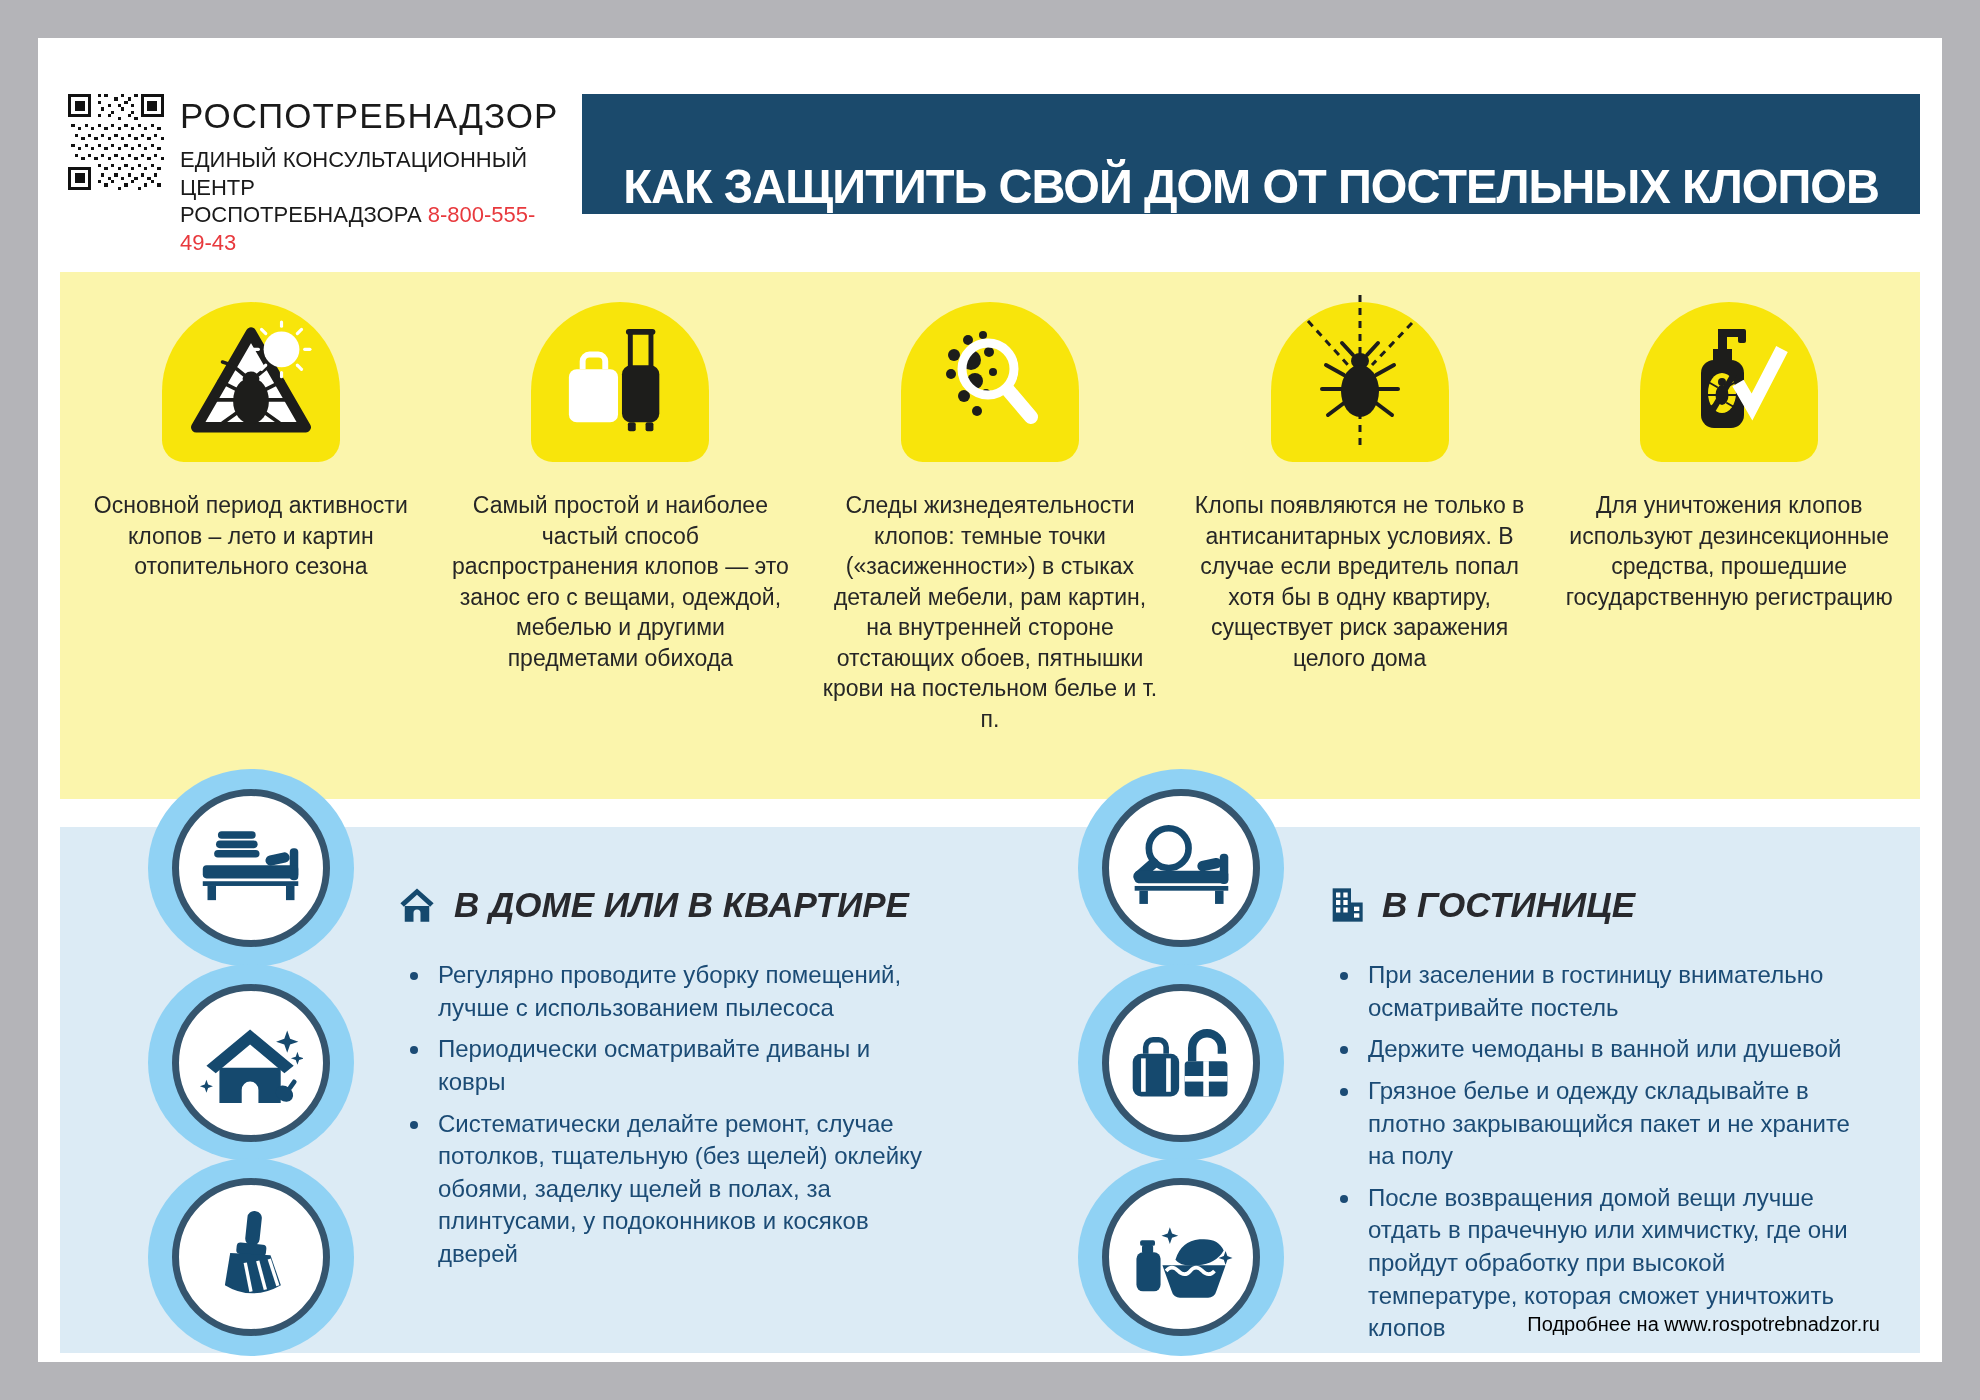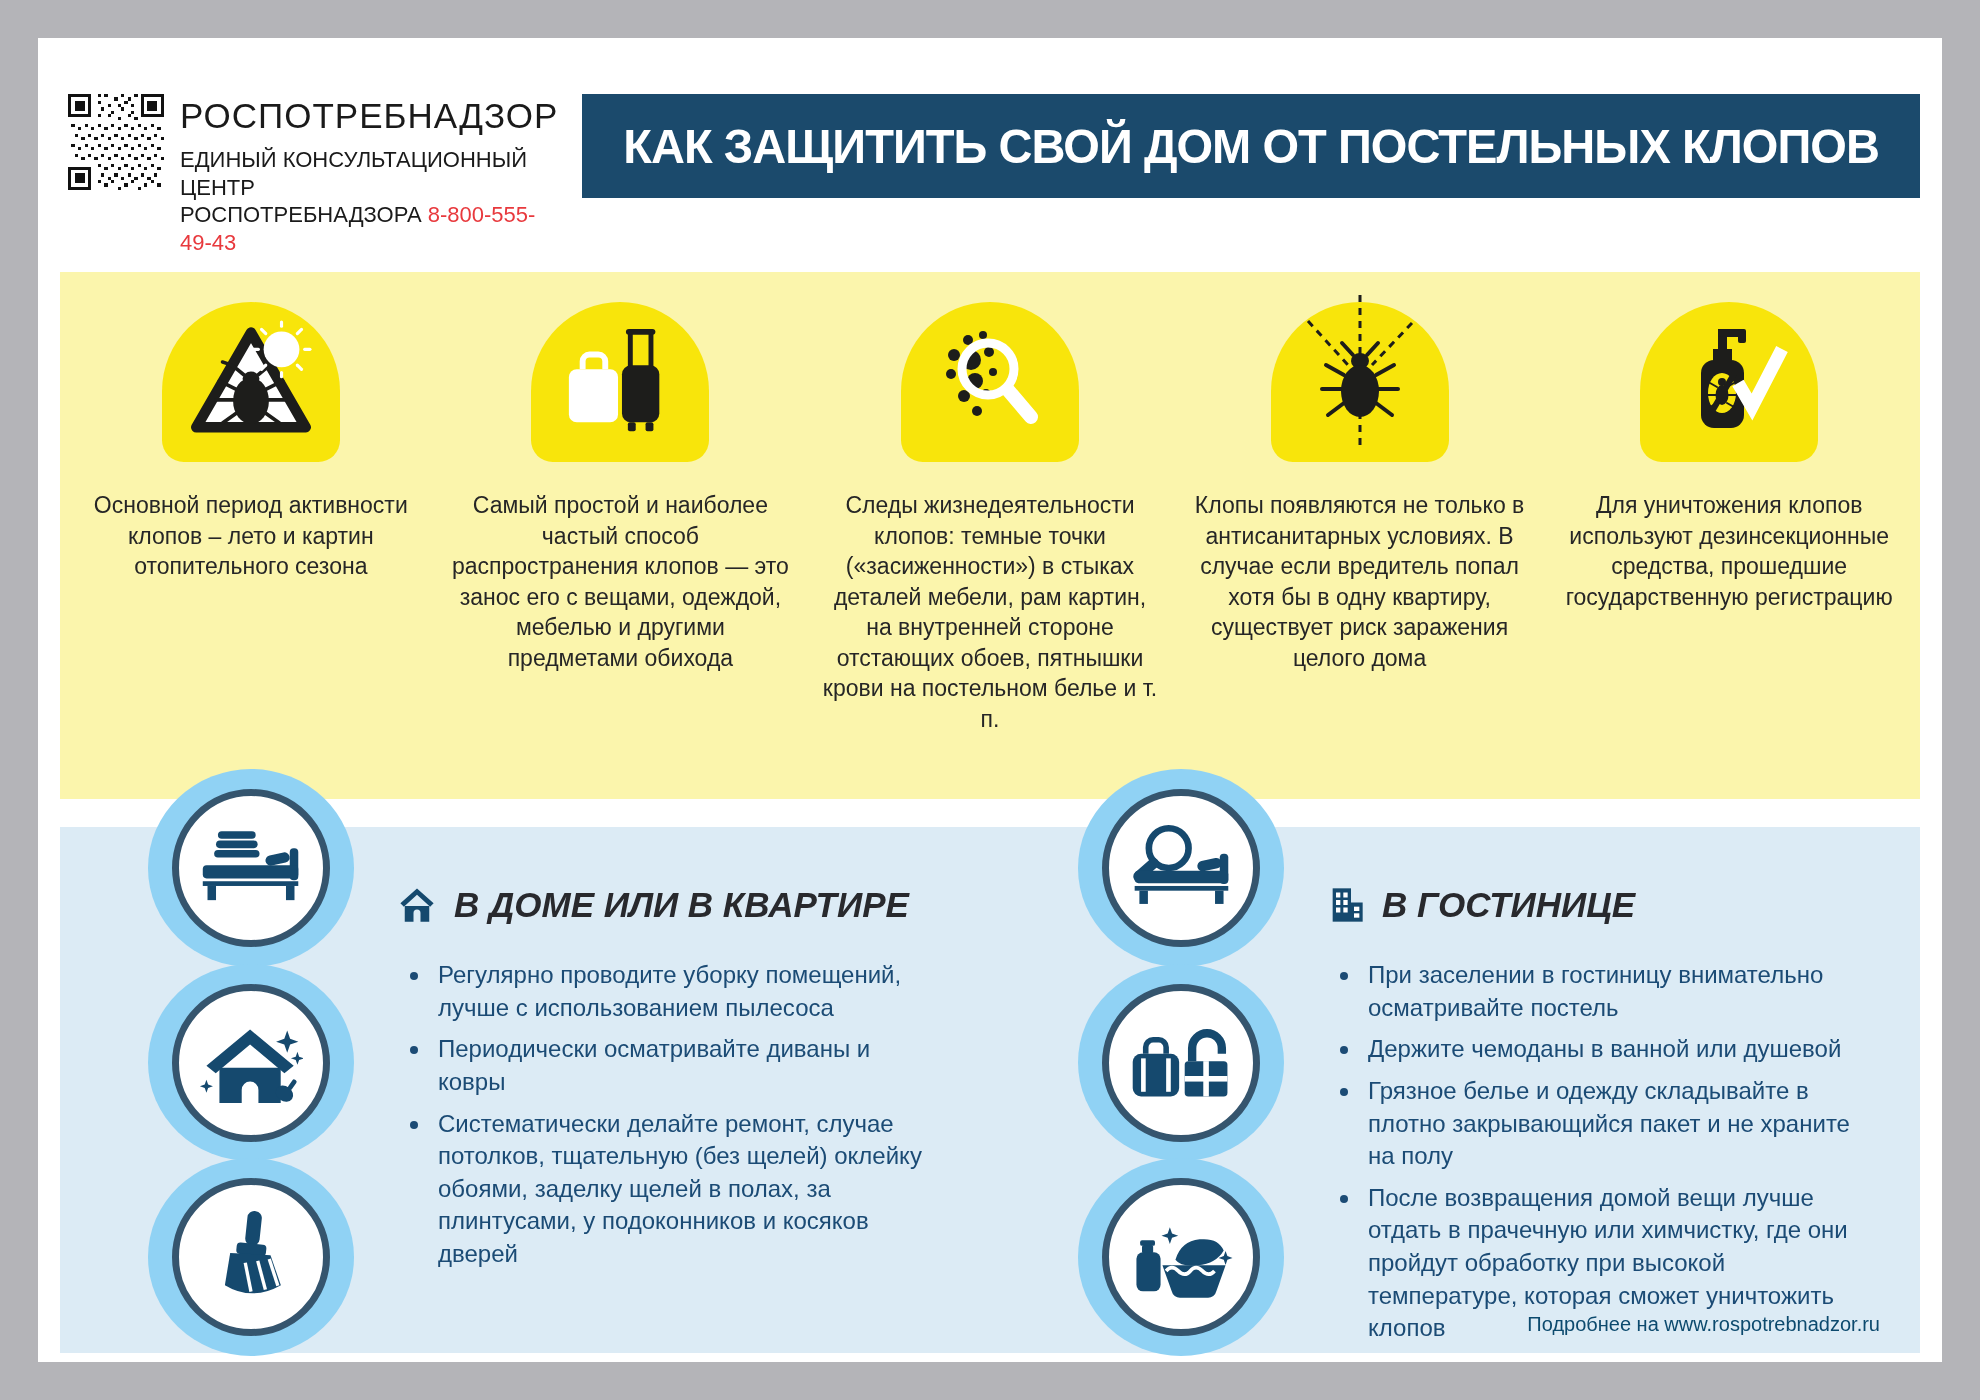--- a/index.html
+++ b/index.html
@@ -28,22 +28,22 @@
   }
   
   .header{display:flex;align-items:flex-start;margin:56px 22px 0 30px;gap:24px;}
   .logo-block{display:flex;gap:16px;flex:0 0 448px;}
   .qr{width:96px;height:96px;flex:0 0 96px;}
   .logo-text{padding-top:2px;}
   .logo-org{font-size:35px;letter-spacing:1px;color:#1a1a1a;font-weight:normal;margin:0 0 10px;}
   .logo-line{font-size:22px;color:#1a1a1a;line-height:1.25;}
   .logo-phone{color:var(--red);}
   .banner{
-    flex:1;height:104px;background:var(--navy);
-    display:flex;align-items:center;justify-content:center;
+    flex:1;height:120px;background:var(--navy);
+    display:flex;align-items:flex-end;justify-content:center;
   }
   .banner-title{
     color:#fff;font-size:49px;font-weight:bold;letter-spacing:-1px;
     transform:scaleX(.96);white-space:nowrap;
   }
   
   .facts{
     margin:16px 22px 0;background:var(--pale-yellow);
     min-height:527px;display:flex;padding:30px 6px 30px;
   }
@@ -92,21 +92,21 @@
     position:relative;padding-left:42px;margin-bottom:9px;
     font-size:24px;line-height:1.36;color:var(--text-navy);
   }
   ul.bullets li::before{
     content:"";position:absolute;left:14px;top:13px;width:8px;height:8px;
     border-radius:50%;background:var(--text-navy);
   }
   
   .footer{
     position:absolute;right:62px;bottom:26px;
-    font-size:20px;color:#0c4a6e;
+    font-size:20px;color:#000000;
   }
 </style>
 </head>
 <body>
 
 <div class="page">
 
   <div class="header">
     <div class="logo-block">
       <svg class="qr" viewBox="0 0 29 29" shape-rendering="crispEdges">

